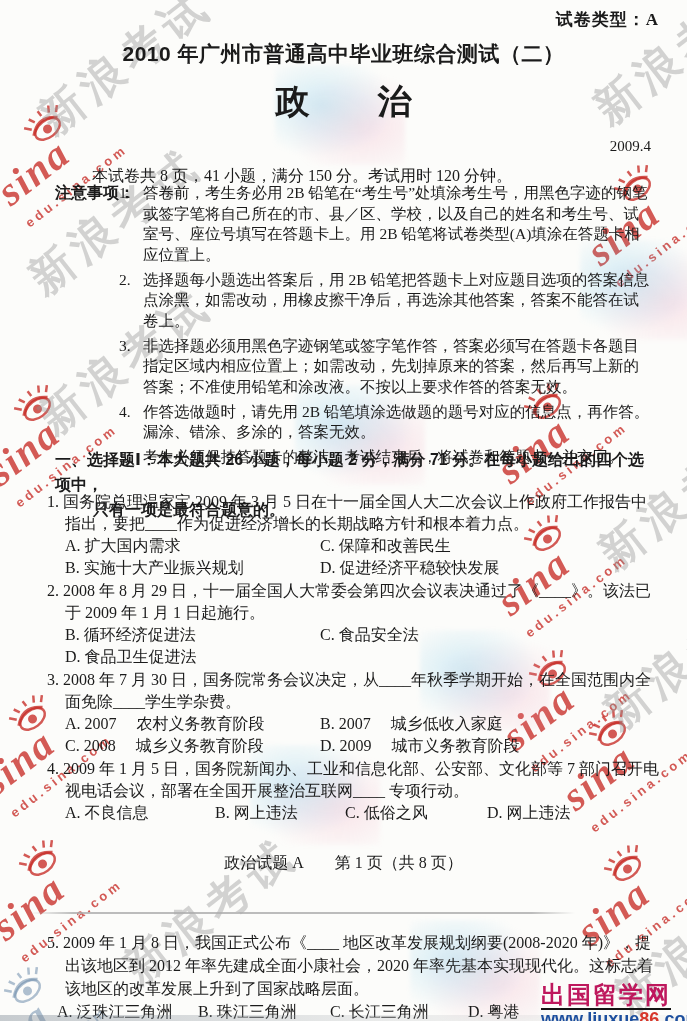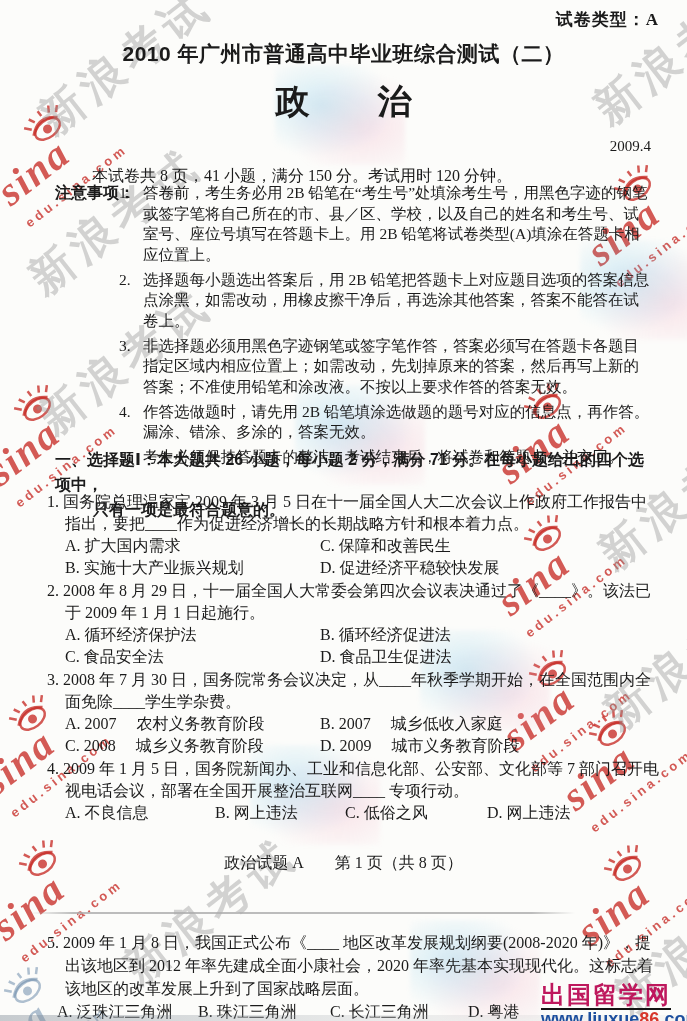--- a/index.html
+++ b/index.html
@@ -245,21 +245,20 @@
           <span>A. 扩大国内需求</span>
           <span>C. 保障和改善民生</span>
           <span>B. 实施十大产业振兴规划</span>
           <span>D. 促进经济平稳较快发展</span>
         </div>
       </div>
 
       <div class="question">
         <div class="q-text"><span class="q-num">2.</span><span>2008 年 8 月 29 日，十一届全国人大常委会第四次会议表决通过了《____》。该法已于 2009 年 1 月 1 日起施行。</span></div>
         <div class="opts two-col">
-          <span>A. 循环经济保护法</span>
           <span>B. 循环经济促进法</span>
           <span>C. 食品安全法</span>
           <span>D. 食品卫生促进法</span>
         </div>
       </div>
 
       <div class="question">
         <div class="q-text"><span class="q-num">3.</span><span>2008 年 7 月 30 日，国务院常务会议决定，从____年秋季学期开始，在全国范围内全面免除____学生学杂费。</span></div>
         <div class="opts two-col">
           <span>A. 2007　 农村义务教育阶段</span>

